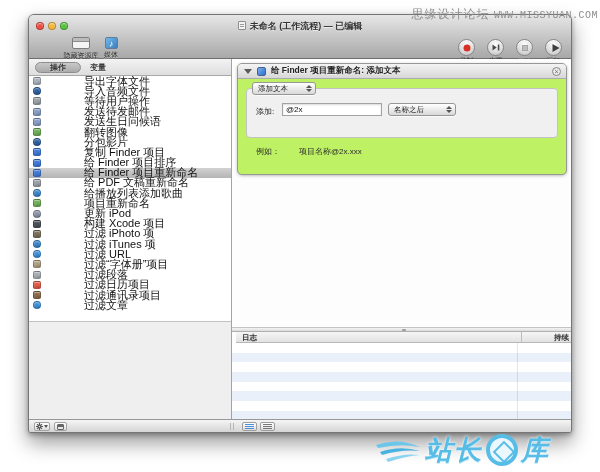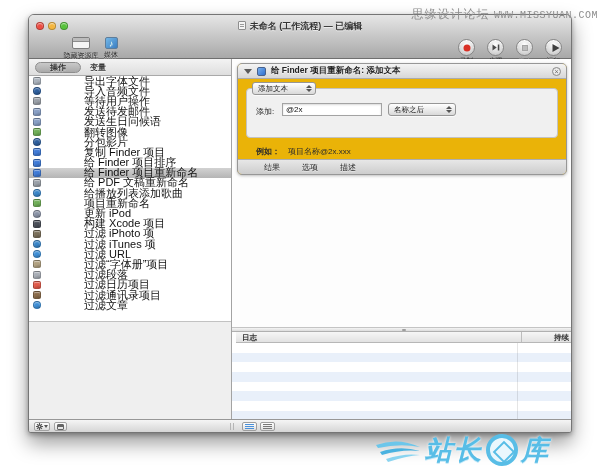--- a/index.html
+++ b/index.html
@@ -87,21 +87,21 @@
     box-shadow:inset 0 1px 1px rgba(255,255,255,.45); border:1px solid rgba(0,0,0,.18); }
   .sb-ic.circle { border-radius:50%; }
   .sb-lb { font-size:11px; color:#111; white-space:nowrap;margin-left:40px; }
   .sb-void { position:absolute; left:0; right:0; top:262px; bottom:0;
     background:#efefef; border-top:1px solid #c2c2c2; }
 
   .vdivider { position:absolute; left:202px; top:0; bottom:0; width:1px; background:#a3a3a3; }
 
   
   .action { position:absolute; left:208px; top:4px; width:330px; height:112px;
-    border:1px solid #979797; border-radius:5px; background:#eab308;
+    border:1px solid #979797; border-radius:5px; background:#bef264;
     box-shadow:0 1px 3px rgba(0,0,0,.25); }
   .act-header { position:absolute; left:0; right:0; top:0; height:15px; border-radius:4px 4px 0 0;
     background:linear-gradient(#f4f4f4,#d7d7d7); border-bottom:1px solid #ababab;
     display:flex; align-items:center; }
   .tri-down { width:0; height:0; border-left:4px solid transparent; border-right:4px solid transparent;
     border-top:5px solid #5a5a5a; margin-left:6px; }
   .finder-mini { width:9px; height:9px; border-radius:2px; margin-left:5px;
     background:linear-gradient(135deg,#79b0ec,#2f6fd0); border:1px solid #47618c; }
   .act-title { font-size:8.5px; font-weight:bold; color:#222; margin-left:5px;
     text-shadow:0 1px 0 rgba(255,255,255,.6); }
@@ -119,21 +119,21 @@
     border-right:3px solid transparent; }
   .popup .arrows i.up { border-bottom:3px solid #555; }
   .popup .arrows i.dn { border-top:3px solid #555; }
   .popup1 { position:absolute; left:14px; top:18px; width:64px; }
   .popup2 { position:absolute; left:150px; top:39px; width:68px; }
   .add-lbl { position:absolute; left:18px; top:42px; font-size:8px; color:#222; }
   .txt-field { position:absolute; left:44px; top:39px; width:100px; height:13px; background:#fff;
     border:1px solid #a3a3a3; box-shadow:inset 0 1px 2px rgba(0,0,0,.15);
     font-size:8px; color:#111; line-height:12px; padding-left:3px; }
   .example { position:absolute; left:18px; top:82px; font-size:8px; color:#2b2b2b; }
-  .example b { font-weight:bold; margin-right:8px; }
+  .example b { font-weight:normal; margin-right:19px; }
   .act-footer { position:absolute; left:0; right:0; bottom:0; height:15px; border-radius:0 0 4px 4px;
     background:linear-gradient(#e7e7e7,#cdcdcd); border-top:1px solid #aeaeae;
     display:flex; align-items:center; gap:22px; padding-left:26px; }
   .act-footer span { font-size:8px; color:#222; text-shadow:0 1px 0 rgba(255,255,255,.5); }
 
   
   .splitter { position:absolute; left:203px; right:0; top:268px; height:5px;
     background:linear-gradient(#f5f5f5,#dcdcdc); border-top:1px solid #c4c4c4; border-bottom:1px solid #b0b0b0; }
   .splitter::after { content:""; position:absolute; left:50%; top:1px; width:4px; height:2px;
     border-radius:2px; background:#9e9e9e; }
@@ -362,25 +362,20 @@
           <span class="arrows">
               <i class="up"></i>
               <i class="dn"></i>
             </span>
         </div>
 
         <div class="example">
           <b>例如：</b><span>项目名称@2x.xxx</span>
         </div>
 
-        <div class="act-footer">
-          <span>结果</span>
-          <span>选项</span>
-          <span>描述</span>
-        </div>
       </div>
 
       <div class="splitter"></div>
       <div class="log-header">
         <span class="c1">日志</span>
         <span class="cd"></span>
         <span class="c2">持续时间</span>
       </div>
       <div class="log-body">
         <span class="cd"></span>

